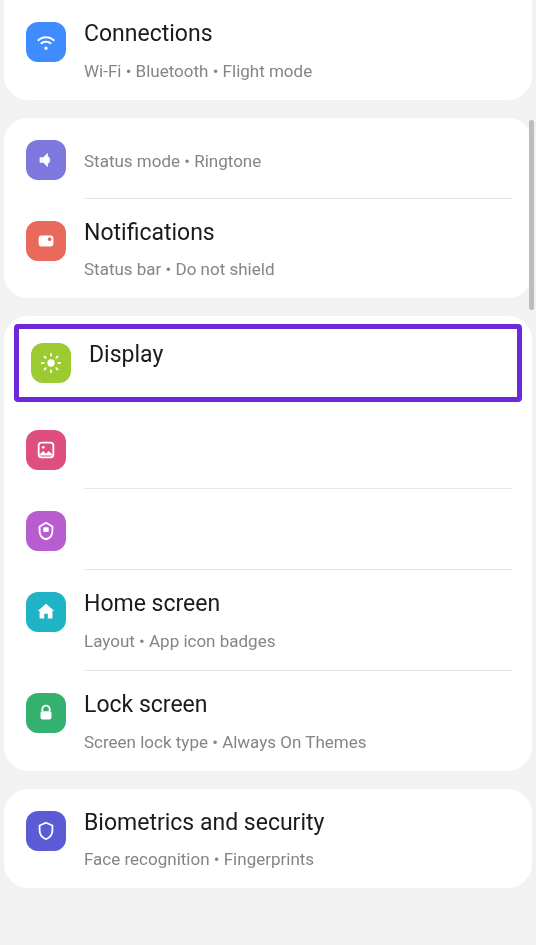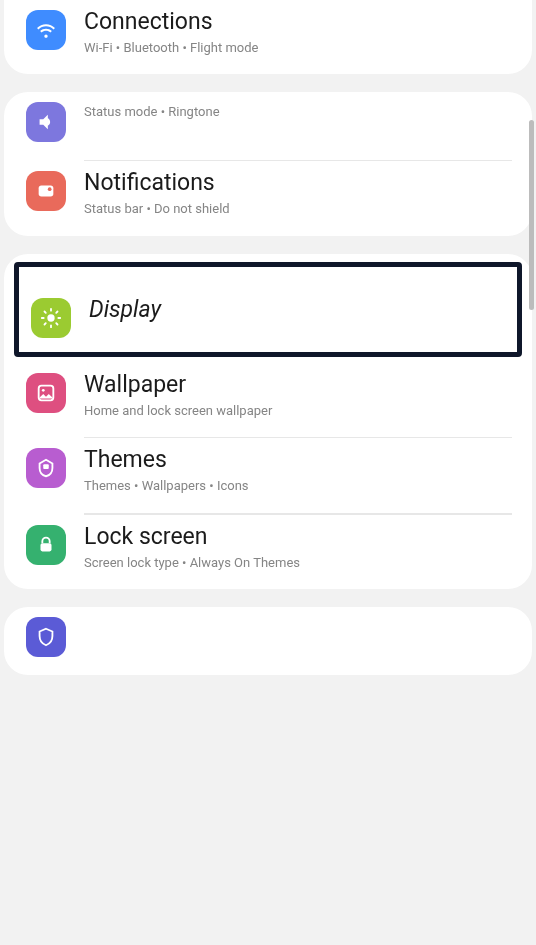--- a/index.html
+++ b/index.html
@@ -21,21 +21,21 @@
     }
     .group + .group {
       margin-top: 18px;
     }
     .group:first-child {
       border-radius: 0 0 24px 24px;
     }
     .item {
       display: flex;
       align-items: flex-start;
-      padding: 8px 20px 18px 22px;
+      padding: 20px 20px 18px 22px;
       position: relative;
     }
     .item-icon {
       width: 40px;
       height: 40px;
       border-radius: 12px;
       display: flex;
       align-items: center;
       justify-content: center;
       flex-shrink: 0;
@@ -50,37 +50,36 @@
       margin-left: 18px;
       flex: 1;
     }
     .item-title {
       font-size: 23px;
       color: #1b1b1b;
       font-weight: 400;
       line-height: 1.2;
     }
     .item-sub {
-      font-size: 13px;
+      font-size: 17px;
       color: #858585;
-      margin-top: 4px;
+      margin-top: 12px;
       line-height: 1.3;
     }
     .divider {
       height: 1px;
       background: #e7e7e7;
       margin-left: 80px;
       margin-right: 20px;
     }
     .highlight {
-      border: 5px solid #0f172a;
+      border: 5px solid #6d28d9;
       border-radius: 4px;
       margin: -4px 10px 6px 10px;
-      padding: 29px 12px 14px 12px;
-      font-style: italic;
+      padding: 12px 12px 14px 12px;
     }
     .scrollbar {
       position: absolute;
       right: 2px;
       top: 120px;
       width: 5px;
       height: 190px;
       background: #bcbcbc;
       border-radius: 3px;
     }
@@ -163,39 +162,42 @@
     </div>
   </div>
   <div class="item">
     <div class="item-icon ic-pink">
       <svg viewBox="0 0 24 24">
             <rect x="4" y="4" width="16" height="16" rx="3" fill="none" stroke="#fff" stroke-width="2"></rect>
             <circle cx="9" cy="9" r="1.5"></circle>
             <path d="M5 17l4-4 3 3 3-3 4 4v1H5z"></path>
           </svg>
     </div>
-    <div class="item-text">
-      <div class="item-title">Wallpaper</div>
-      <div class="item-sub">Home and lock screen wallpaper</div>
-    </div>
   </div>
   <div class="divider"></div>
   <div class="item">
     <div class="item-icon ic-magenta">
       <svg viewBox="0 0 24 24">
             <path d="M12 3l7 4v5c0 5-3 8-7 9-4-1-7-4-7-9V7l7-4z" fill="none" stroke="#fff" stroke-width="2"></path>
             <rect x="9" y="8" width="6" height="5" rx="1"></rect>
           </svg>
     </div>
-    <div class="item-text">
-      <div class="item-title">Themes</div>
-      <div class="item-sub">Themes  •  Wallpapers  •  Icons</div>
-    </div>
-  </div>
-  <div class="divider"></div>
+  </div>
+  <div class="divider"></div>
+  <div class="item">
+    <div class="item-icon ic-teal">
+      <svg viewBox="0 0 24 24">
+            <path d="M12 3l9 8h-2v8h-5v-5h-4v5H5v-8H3l9-8z"></path>
+          </svg>
+    </div>
+    <div class="item-text">
+      <div class="item-title">Home screen</div>
+      <div class="item-sub">Layout  •  App icon badges</div>
+    </div>
+  </div>
   <div class="divider"></div>
   <div class="item">
     <div class="item-icon ic-green">
       <svg viewBox="0 0 24 24">
             <rect x="6" y="10" width="12" height="9" rx="2"></rect>
             <path d="M8 10V8a4 4 0 018 0v2" fill="none" stroke="#fff" stroke-width="2"></path>
           </svg>
     </div>
     <div class="item-text">
       <div class="item-title">Lock screen</div>
@@ -204,17 +206,21 @@
   </div>
 </div>
 
 <div class="group">
   <div class="item">
     <div class="item-icon ic-indigo">
       <svg viewBox="0 0 24 24">
             <path d="M12 3l7 3v5c0 5.2-3 8.6-7 10-4-1.4-7-4.8-7-10V6l7-3z" fill="none" stroke="#fff" stroke-width="2"></path>
           </svg>
     </div>
+    <div class="item-text">
+      <div class="item-title">Biometrics and security</div>
+      <div class="item-sub">Face recognition  •  Fingerprints</div>
+    </div>
   </div>
 </div>
 
 <div class="scrollbar"></div>
 </div>
 
 </body></html>

